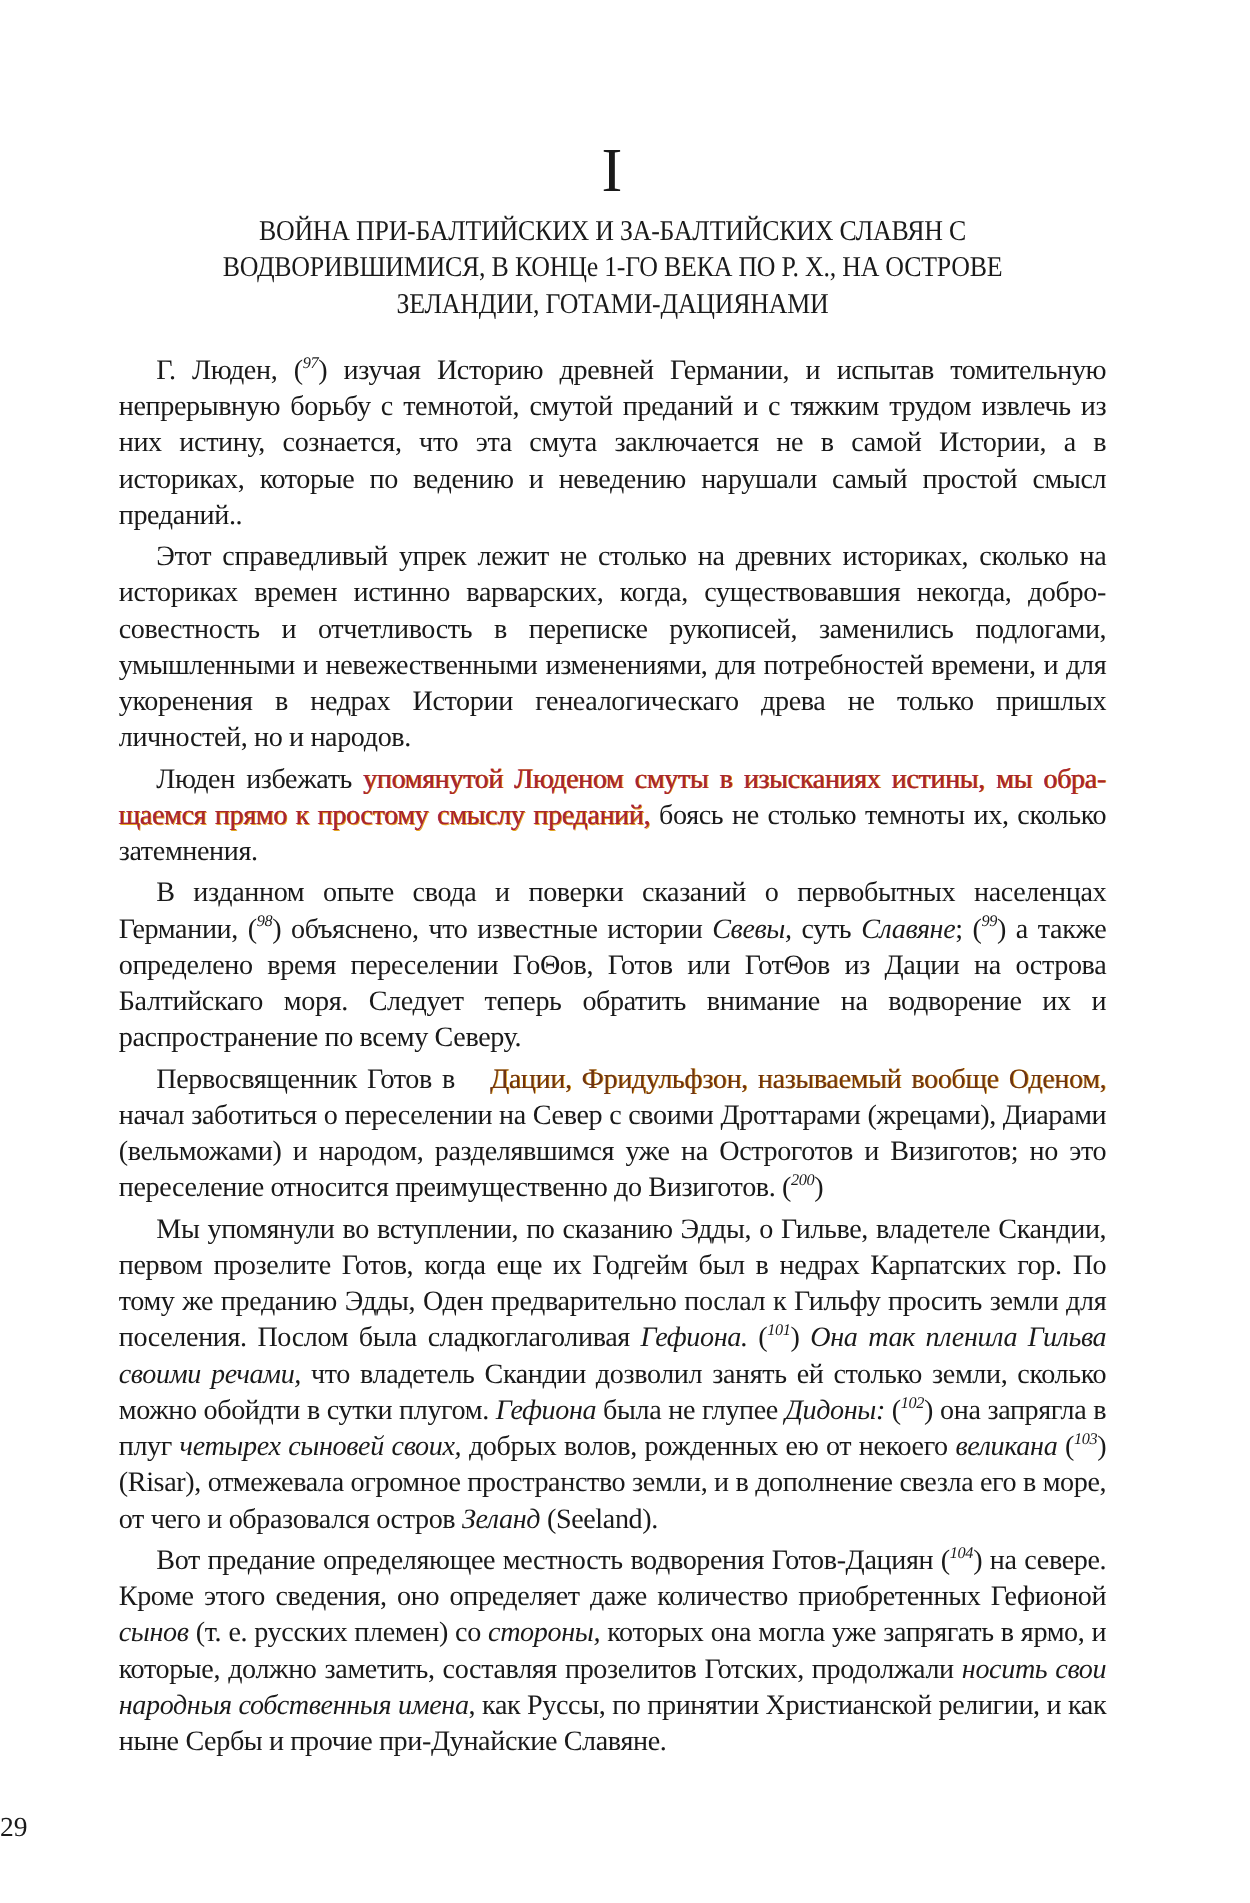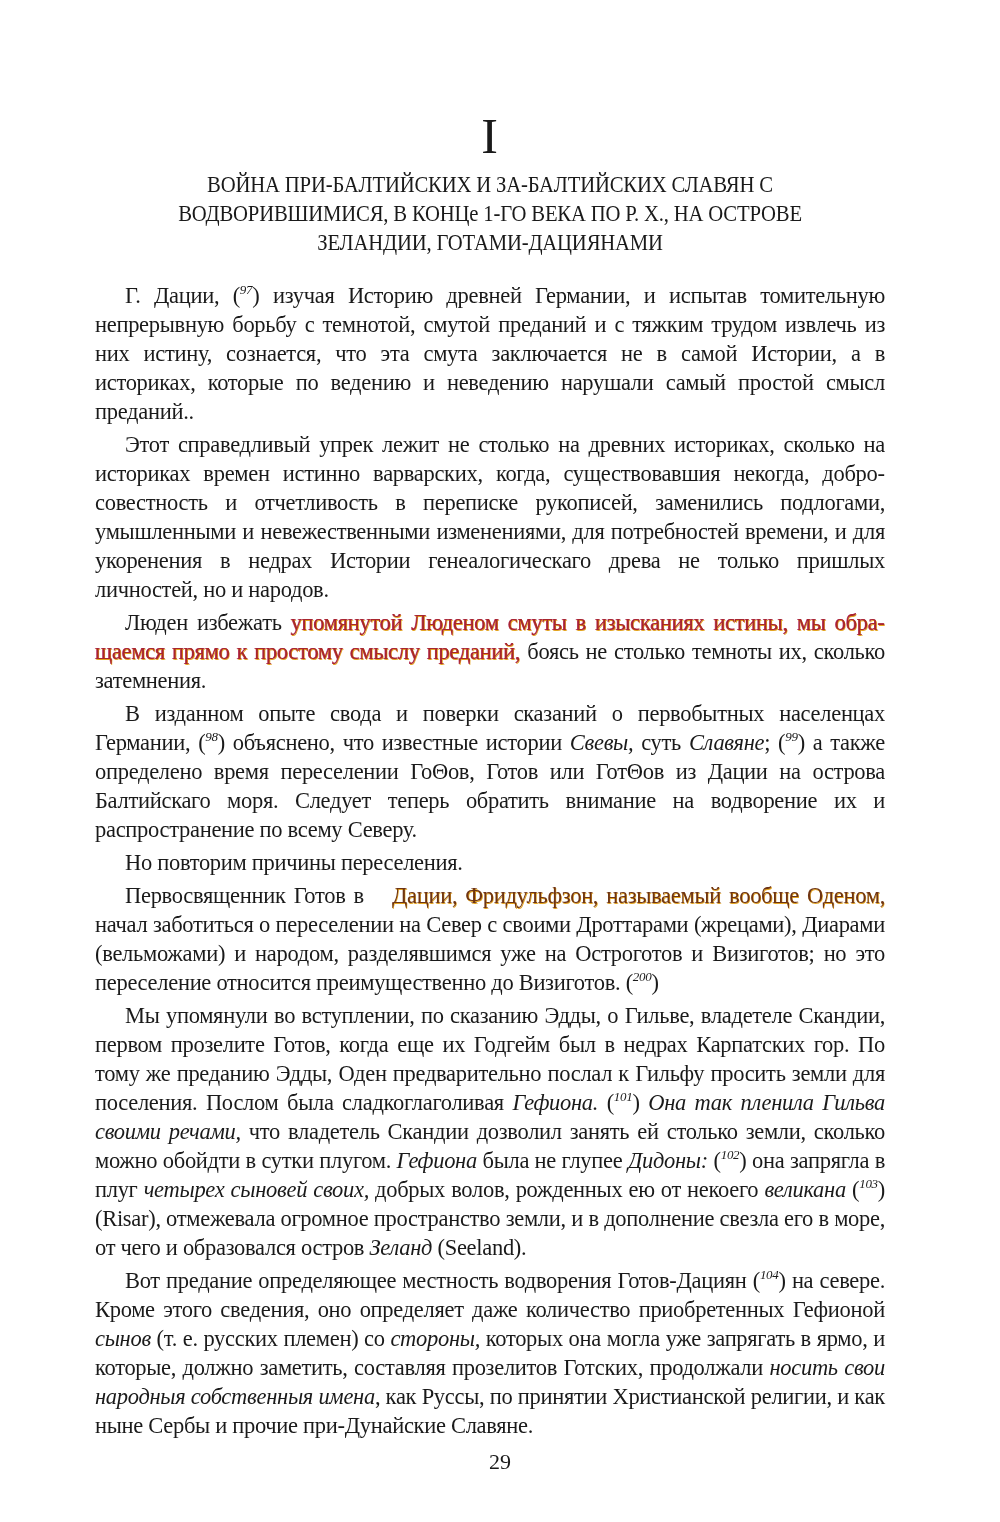--- a/index.html
+++ b/index.html
@@ -28,44 +28,43 @@
     color: #a8262c;
     text-shadow: 0.6px 0.6px 0 #e3a420, -0.4px 0 0 #c04a8a;
   }
   .hl-brown {
     color: #6e3414;
     text-shadow: 0.6px 0.6px 0 #e3a420;
     margin-left: 20px;
   }
   .page-number {
     position: absolute; left: 0; width: 1000px; top: 1449px;
-    text-align: center; font-size: 22px; line-height: 26px;
+    text-align: left; font-size: 22px; line-height: 26px;
   }
 </style>
 </head>
 <body>
 
 <div class="page">
   <h1 class="chapter-num">I</h1>
   <h2 class="chapter-title">
     <span>ВОЙНА ПРИ-БАЛТИЙСКИХ И ЗА-БАЛТИЙСКИХ СЛАВЯН С</span>
     <span>ВОДВОРИВШИМИСЯ, В КОНЦе 1-ГО ВЕКА ПО Р. Х., НА ОСТРОВЕ</span>
     <span>ЗЕЛАНДИИ, ГОТАМИ-ДАЦИЯНАМИ</span>
   </h2>
 
   <div class="body-text">
-    <p><span>Г. Дации, (</span><sup>97</sup><span>) изучая Историю древней Германии, и испытав томительную непрерывную борьбу с темнотой, смутой преданий и с тяжким трудом извлечь из них истину, сознается, что эта смута заключается не в самой Истории, а в историках, которые по ведению и неведению нарушали самый простой смысл преданий..</span></p>
+    <p><span>Г. Люден, (</span><sup>97</sup><span>) изучая Историю древней Германии, и испытав томительную непрерывную борьбу с темнотой, смутой преданий и с тяжким трудом извлечь из них истину, сознается, что эта смута заключается не в самой Истории, а в историках, которые по ведению и неведению нарушали самый простой смысл преданий..</span></p>
 
     <p>Этот справедливый упрек лежит не столько на древних историках, сколько на историках времен истинно варварских, когда, существовавшия некогда, добро­совестность и отчетливость в переписке рукописей, заменились подлогами, умышленными и невежественными изменениями, для потребностей времени, и для укоренения в недрах Истории генеалогическаго древа не только пришлых личностей, но и народов.</p>
 
     <p><span>Люден избежать </span><span class="hl">упомянутой Люденом смуты в изысканиях истины, мы обра­щаемся прямо к простому смыслу преданий,</span><span> боясь не столько темноты их, сколько затемнения.</span></p>
 
     <p><span>В изданном опыте свода и поверки сказаний о первобытных населенцах Германии, (</span><sup>98</sup><span>) объяснено, что известные истории </span><i>Свевы,</i><span> суть </span><i>Славяне</i><span>; (</span><sup>99</sup><span>) а также определено время переселении ГоΘов, Готов или ГотΘов из Дации на острова Балтийскаго моря. Следует теперь обратить внимание на водворение их и распространение по всему Северу.</span></p>
 
-    <p>Но повторим причины переселения.</p>
 
 
     <p><span>Первосвященник Готов в </span><span class="hl-brown">Дации, Фридульфзон, называемый вообще Оденом,</span><span> начал заботиться о переселении на Север с своими Дроттарами (жрецами), Диарами (вельможами) и народом, разделявшимся уже на Остроготов и Визиго­тов; но это переселение относится преимущественно до Визиготов. (</span><sup>200</sup><span>)</span></p>
 
     <p><span>Мы упомянули во вступлении, по сказанию Эдды, о Гильве, владетеле Скандии, первом прозелите Готов, когда еще их Годгейм был в недрах Карпатских гор. По тому же преданию Эдды, Оден предварительно послал к Гильфу просить земли для поселения. Послом была сладкоглаголивая </span><i>Гефиона.</i><span> (</span><sup>101</sup><span>) </span><i>Она так пленила Гильва своими речами,</i><span> что владетель Скандии дозволил занять ей столько земли, сколько можно обойдти в сутки плугом. </span><i>Гефиона</i><span> была не глупее </span><i>Дидоны:</i><span> (</span><sup>102</sup><span>) она запрягла в плуг </span><i>четырех сыновей своих,</i><span> добрых волов, рожден­ных ею от некоего </span><i>великана</i><span> (</span><sup>103</sup><span>) (Risar), отмежевала огромное пространство земли, и в дополнение свезла его в море, от чего и образовался остров </span><i>Зеланд</i><span> (Seeland).</span></p>
 
     <p><span>Вот предание определяющее местность водворения Готов-Дациян (</span><sup>104</sup><span>) на севере. Кроме этого сведения, оно определяет даже количество приобретенных Гефионой </span><i>сынов</i><span> (т. е. русских племен) со </span><i>стороны,</i><span> которых она могла уже за­прягать в ярмо, и которые, должно заметить, составляя прозелитов Готских, продолжали </span><i>носить свои народныя собственныя имена</i><span>, как Руссы, по принятии Христианской религии, и как ныне Сербы и прочие при-Дунайские Славяне.</span></p>
   </div>
 </div>
 

